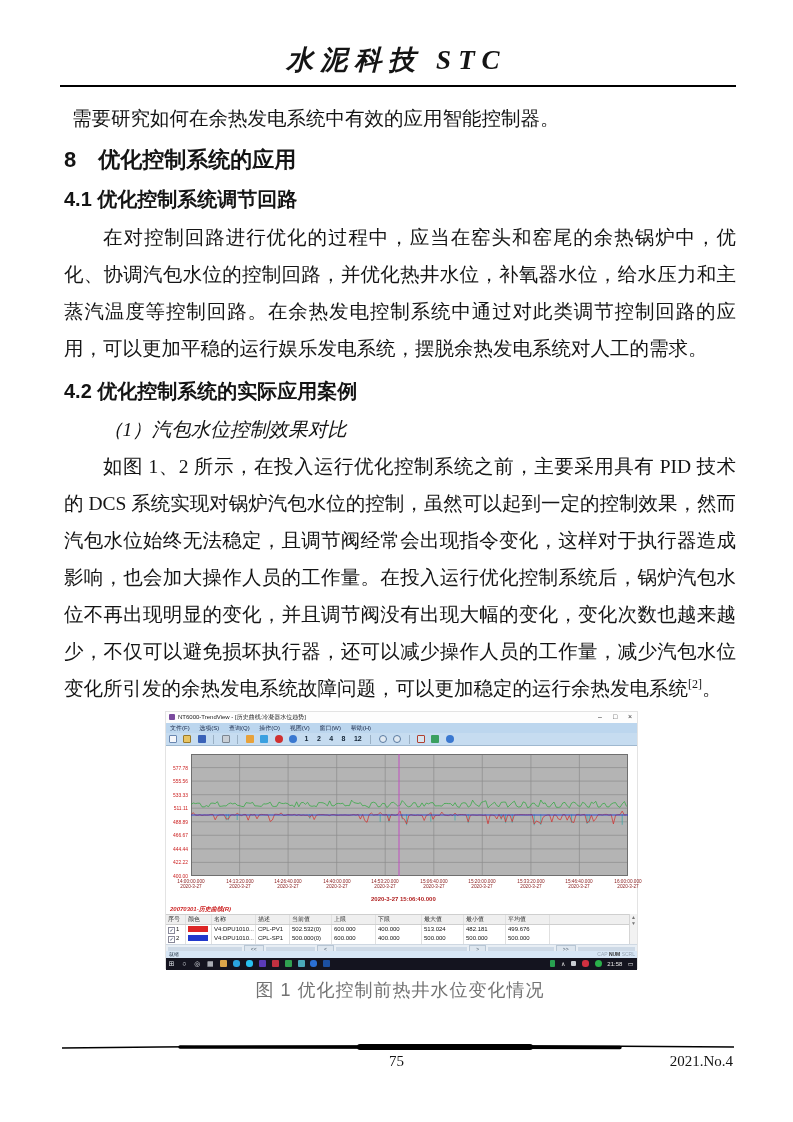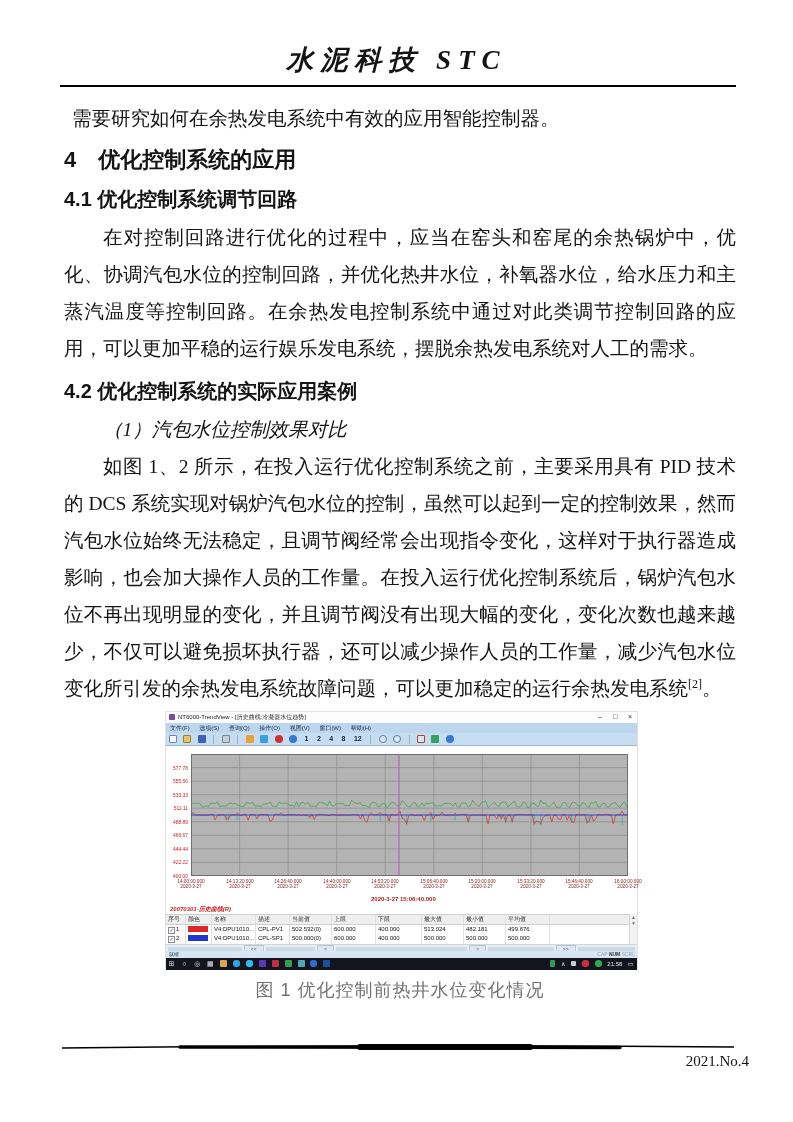--- a/index.html
+++ b/index.html
@@ -4,21 +4,21 @@
 <style>
   html,body{margin:0;padding:0;background:#9e9e9e;}
   .sheet{position:relative;width:793px;height:1122px;margin:0 auto;background:#fff;
          font-family:"Liberation Serif","DejaVu Serif",serif;color:#141414;overflow:hidden;}
   
   .journal-title{position:absolute;top:42px;left:0;width:100%;text-align:center;
     font-size:27px;font-weight:bold;font-style:italic;letter-spacing:7px;}
   .header-rule{position:absolute;top:85px;left:60px;width:676px;border-top:2.5px solid #000;}
   .footer-rule{position:absolute;top:1042px;left:60px;width:676px;height:10px;}
   .footer-page{position:absolute;top:1053px;left:0;width:100%;text-align:center;font-size:15px;}
-  .footer-issue{position:absolute;top:1053px;right:44px;font-size:15px;}
+  .footer-issue{position:absolute;top:1053px;right:60px;font-size:15px;}
   
   .content{position:absolute;top:92px;left:64px;width:672px;}
   .lead{font-size:19.5px;line-height:37px;margin:8px;text-align:justify;}
   .h-sans{font-family:"Liberation Sans","DejaVu Sans",sans-serif;font-weight:bold;}
   .h4{font-size:22px;line-height:30px;margin:8px 0 6px 0;}
   .h41{font-size:20px;line-height:28px;margin:10px 0 6px 0;}
   .para{font-size:19.5px;line-height:37px;margin:0;text-indent:2em;text-align:justify;}
   .item-line{font-size:19.5px;line-height:37px;margin:0;text-indent:2em;font-style:italic;}
   sup.ref{font-size:12px;line-height:0;}
   
@@ -77,21 +77,21 @@
 </head>
 <body>
 
 <div class="sheet">
 
   <div class="journal-title">水泥科技 STC</div>
   <div class="header-rule"></div>
 
   <div class="content">
     <p class="lead">需要研究如何在余热发电系统中有效的应用智能控制器。</p>
-    <div class="h-sans h4">4　优化控制系统的应用</div>
+    <div class="h-sans h4">8　优化控制系统的应用</div>
     <div class="h-sans h41">4.1 优化控制系统调节回路</div>
     <p class="para">在对控制回路进行优化的过程中，应当在窑头和窑尾的余热锅炉中，优化、协调汽包水位的控制回路，并优化热井水位，补氧器水位，给水压力和主蒸汽温度等控制回路。在余热发电控制系统中通过对此类调节控制回路的应用，可以更加平稳的运行娱乐发电系统，摆脱余热发电系统对人工的需求。</p>
     <div class="h-sans h41">4.2 优化控制系统的实际应用案例</div>
     <p class="item-line">（1）汽包水位控制效果对比</p>
     <p class="para"><span>如图 1、2 所示，在投入运行优化控制系统之前，主要采用具有 PID 技术的 DCS 系统实现对锅炉汽包水位的控制，虽然可以起到一定的控制效果，然而汽包水位始终无法稳定，且调节阀经常会出现指令变化，这样对于执行器造成影响，也会加大操作人员的工作量。在投入运行优化控制系统后，锅炉汽包水位不再出现明显的变化，并且调节阀没有出现大幅的变化，变化次数也越来越少，不仅可以避免损坏执行器，还可以减少操作人员的工作量，减少汽包水位变化所引发的余热发电系统故障问题，可以更加稳定的运行余热发电系统</span><sup class="ref">[2]</sup><span>。</span></p>
 
     <div class="fig-wrap">
 
       <div class="app-titlebar">
         <span class="app-ico"></span><span>NT6000-TrendView - [历史曲线:冷凝器水位趋势]</span>
@@ -316,14 +316,15 @@
     </div>
 
     <div class="fig-caption">图 1 优化控制前热井水位变化情况</div>
   </div>
 
   <svg class="footer-rule" viewBox="0 0 676 10">
     <path d="M2,6 Q340,2 674,5" stroke="#000" stroke-width="1.6" fill="none"></path>
     <line x1="120" y1="5" x2="560" y2="5.5" stroke="#000" stroke-width="3.4" stroke-linecap="round"></line>
     <line x1="300" y1="5" x2="470" y2="5" stroke="#000" stroke-width="6" stroke-linecap="round"></line>
   </svg>
+  <div class="footer-page">75</div>
   <div class="footer-issue">2021.No.4</div>
 </div>
 
 </body></html>

